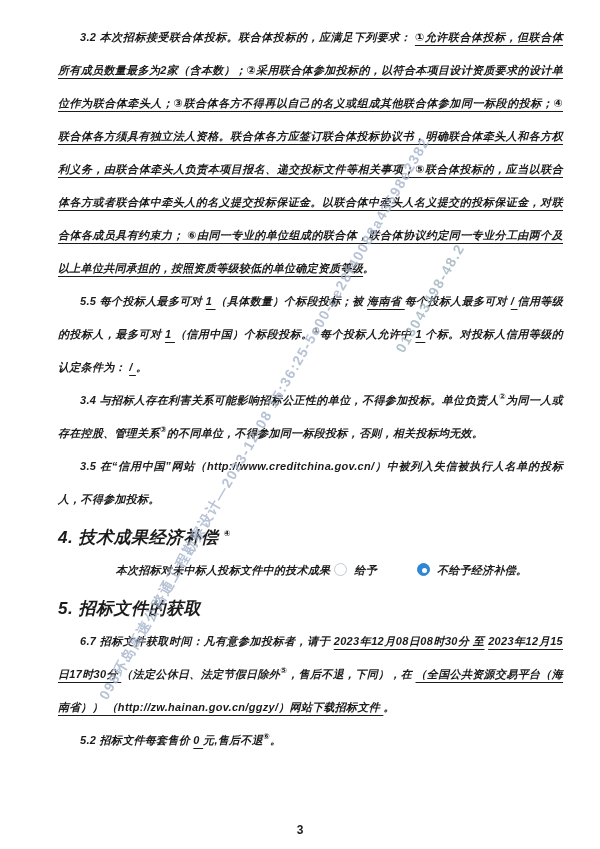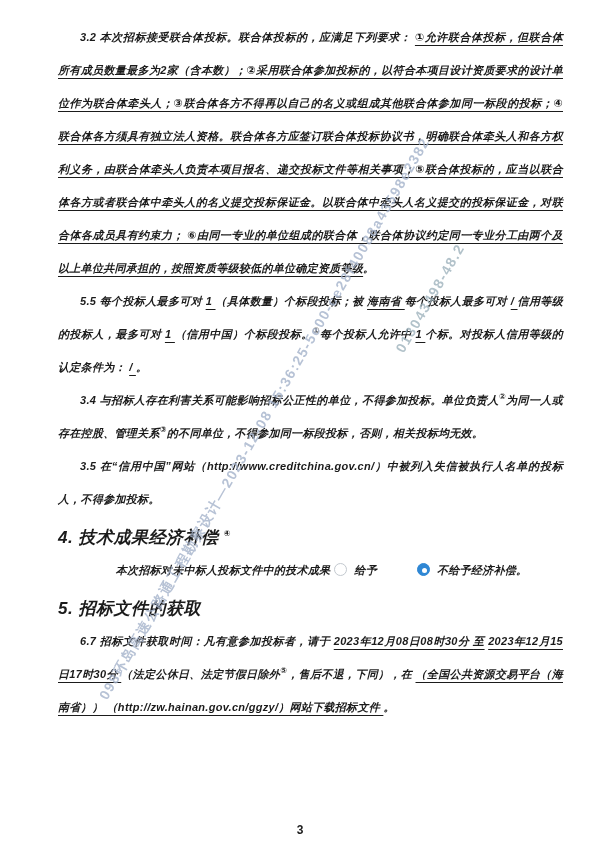--- a/index.html
+++ b/index.html
@@ -124,19 +124,20 @@
 <div class="page">
   <div class="doc-content" id="doc-content">
       <p class="para"><span>3.2 本次招标接受联合体投标。联合体投标的，应满足下列要求： </span><span class="u">①允许联合体投标，但联合体所有成员数量最多为2家（含本数）；②采用联合体参加投标的，以符合本项目设计资质要求的设计单位作为联合体牵头人；③联合体各方不得再以自己的名义或组成其他联合体参加同一标段的投标；④联合体各方须具有独立法人资格。联合体各方应签订联合体投标协议书，明确联合体牵头人和各方权利义务，由联合体牵头人负责本项目报名、递交投标文件等相关事项；⑤联合体投标的，应当以联合体各方或者联合体中牵头人的名义提交投标保证金。以联合体中牵头人名义提交的投标保证金，对联合体各成员具有约束力； ⑥由同一专业的单位组成的联合体，联合体协议约定同一专业分工由两个及以上单位共同承担的，按照资质等级较低的单位确定资质等级</span><span>。</span></p>
       <p class="para"><span>5.5 每个投标人最多可对 </span><span class="u"> 1 </span><span> （具体数量）个标段投标；被 </span><span class="u"> 海南省 </span><span> 每个投标人最多可对 </span><span class="u"> / </span><span> 信用等级的投标人，最多可对 </span><span class="u"> 1 </span><span> （信用中国）个标段投标。</span><sup>①</sup><span>每个投标人允许中 </span><span class="u"> 1 </span><span> 个标。对投标人信用等级的认定条件为： </span><span class="u"> / </span><span> 。</span></p>
       <p class="para"><span>3.4 与招标人存在利害关系可能影响招标公正性的单位，不得参加投标。单位负责人</span><sup>②</sup><span>为同一人或存在控股、管理关系</span><sup>③</sup><span>的不同单位，不得参加同一标段投标，否则，相关投标均无效。</span></p>
       <p class="para"><span>3.5 在“信用中国”网站（http://www.creditchina.gov.cn/）中被列入失信被执行人名单的投标人，不得参加投标。</span></p>
       <h2 class="heading"><span>4. 技术成果经济补偿 </span><sup>④</sup></h2>
       <p class="para radio-line"><span>本次招标对未中标人投标文件中的技术成果</span><span class="radio"></span><span class="radio-label">给予</span><span class="radio checked"></span><span class="radio-label">不给予经济补偿。</span></p>
       <h2 class="heading"><span>5. 招标文件的获取</span></h2>
       <p class="para"><span>6.7 招标文件获取时间：凡有意参加投标者，请于 </span><span class="u"> 2023年12月08日08时30分 </span><span> </span><span class="u">至</span><span> </span><span class="u"> 2023年12月15日17时30分 </span><span> （法定公休日、法定节假日除外</span><sup>⑤</sup><span>，售后不退，下同），在 </span><span class="u"> （全国公共资源交易平台（海南省）） （http://zw.hainan.gov.cn/ggzy/）网站下载招标文件 </span><span> 。</span></p>
+      <p class="para"><span>5.2 招标文件每套售价 </span><span class="u"> 0 </span><span> 元,售后不退</span><sup>⑥</sup><span>。</span></p>
     </div>
   <div class="page-number">3</div>
   <div class="watermark">
     <div class="wm wm1">098环岛高速公路通工程勘察设计—2023-12-08 15:36:25-5e00-ce28f40088a43598e2382</div>
     <div class="wm wm2">013043498-48.2</div>
   </div>
 </div>
 
 </body></html>

